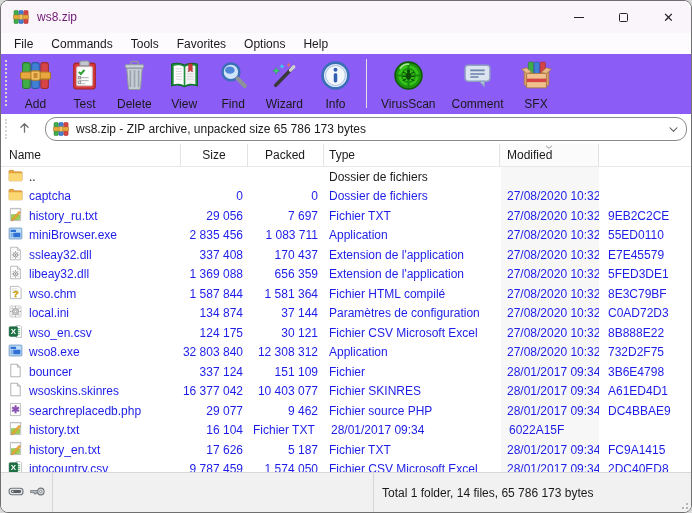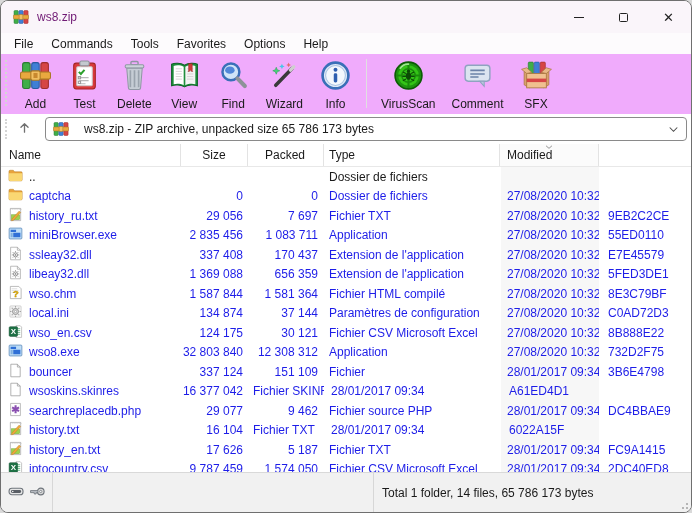--- a/index.html
+++ b/index.html
@@ -15,32 +15,32 @@
   .title-text{flex:1;font-size:12px;color:#701a75;}
   .win-controls{display:flex;height:32px;}
   .win-btn{width:45px;height:32px;display:flex;align-items:center;justify-content:center;}
   .glyph-min{width:10px;height:1px;background:#222;}
   .glyph-max{width:9px;height:9px;border:1px solid #222;border-radius:1.5px;}
   .glyph-close{font-size:13px;color:#222;line-height:1;}
   
   .menubar{height:21px;background:#fdfbfd;display:flex;align-items:center;padding-left:4px;flex:0 0 auto;}
   .menu-item{padding:2px 9px;color:#1a1a1a;}
   
-  .toolbar{height:60px;background:#f0abfc;display:flex;align-items:flex-start;padding:3px 0 0 10px;flex:0 0 auto;border-left:none;position:relative;}
+  .toolbar{height:60px;background:#8b5cf6;display:flex;align-items:flex-start;padding:3px 0 0 10px;flex:0 0 auto;border-left:none;position:relative;}
   .toolbar:before{content:"";position:absolute;left:4px;top:6px;bottom:8px;border-left:2px dotted #d5d5d5;}
   .tool-btn{display:flex;flex-direction:column;align-items:center;padding:2px 8px;min-width:48px;}
   .tool-btn svg{width:33px;height:33px;}
   .tool-label{margin-top:2px;font-size:12px;color:#1a1a1a;white-space:nowrap;}
   .tool-sep{width:1px;background:#e0e0e0;align-self:stretch;margin:2px 6px 6px 6px;}
   
   .addressrow{height:30px;display:flex;align-items:center;flex:0 0 auto;position:relative;}
   .addressrow:before{content:"";position:absolute;left:4px;top:5px;bottom:5px;border-left:2px dotted #d5d5d5;}
   .up-btn{width:30px;height:24px;margin-left:8px;display:flex;align-items:center;justify-content:center;}
-  .combo{flex:1;height:24px;margin:0 4px 0 6px;border:1px solid #8a8a8a;border-radius:4px;
-         background:#fff;display:flex;align-items:center;padding:0 7px;gap:15px;}
+  .combo{flex:1;height:24px;margin:0 4px 0 6px;border:1px solid #8a8a8a;border-radius:11px;
+         background:#fff;display:flex;align-items:center;padding:0 7px;gap:7px;}
   .combo-text{flex:1;color:#1a1a1a;white-space:nowrap;overflow:hidden;}
   
   .grid{display:grid;grid-template-columns:180px 67px 76px 176px 99px 72px 1fr;}
   .listheader{height:23px;border-bottom:1px solid #e8e8e8;flex:0 0 auto;background:#fff;}
   .hcell{display:flex;align-items:center;border-right:1px solid #e3e3e3;padding:0 5px;position:relative;color:#1a1a1a;}
   .hcell.name{padding-left:8px;}
   .hcell.num{justify-content:center;}
   .hcell.packed{padding-right:6px;}
   .hcell.type{padding-left:5px;}
   .hcell.modified{padding-left:7px;background:#fbfbfb;}
@@ -449,20 +449,21 @@
         </div>
         <div class="frow grid">
           <div class="cell name">
             <span><svg viewBox="0 0 16 16">
                 <path d="M3 1.3 h7 l3 3 v10.4 H3 z" fill="#fff" stroke="#9a9a9a" stroke-width=".8"></path>
                 <path d="M10 1.3 v3 h3" fill="none" stroke="#9a9a9a" stroke-width=".8"></path>
               </svg></span>
             <span>wsoskins.skinres</span>
           </div>
           <div class="cell num">16 377 042</div>
+          <div class="cell num packed">10 403 077</div>
           <div class="cell type">Fichier SKINRES</div>
           <div class="cell modified">28/01/2017 09:34</div>
           <div class="cell crc">A61ED4D1</div>
           <div class="cell rest"></div>
         </div>
         <div class="frow grid">
           <div class="cell name">
             <span><svg viewBox="0 0 16 16">
                 <path d="M2.8 1.5 h10.4 v13 H2.8 z" fill="#fff" stroke="#9a9a9a" stroke-width=".7"></path>
                 <text x="8" y="11.6" font-size="11" font-weight="bold" fill="#8a4fb0" text-anchor="middle" font-family="Liberation Sans, sans-serif">✱</text>

